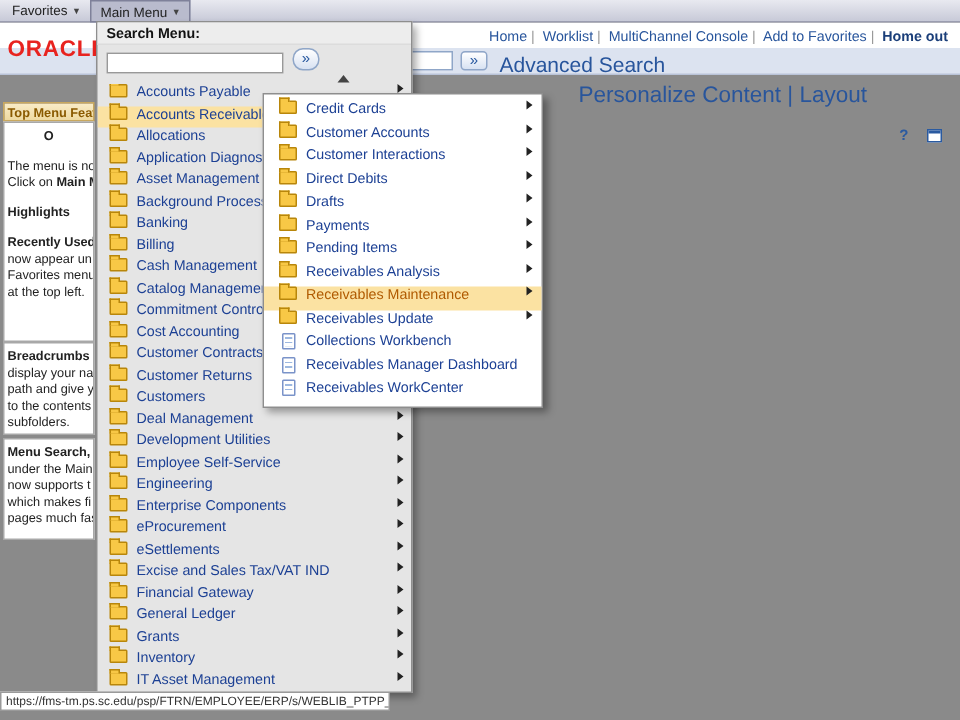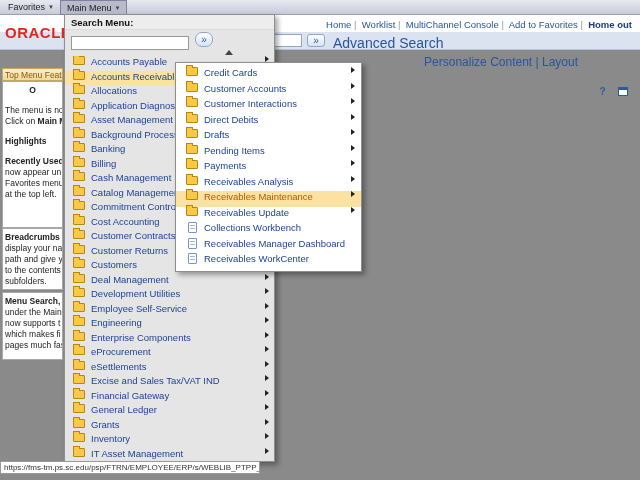--- a/index.html
+++ b/index.html
@@ -29,32 +29,32 @@
   .searchrow { position:absolute; top:32px; left:0; right:0; height:18px; background:#dce3f0;
                border-bottom:1px solid #b9c3d8; z-index:1; }
   .sr-input { position:absolute; left:150px; top:2px; width:152px; height:13px; background:#fff;
               border:1px solid #8fa6c8; font-size:9px; padding:0 3px; }
   .sr-go { position:absolute; left:307px; top:2px; width:18px; height:13px; border:1px solid #8fa6c8;
            border-radius:3px; background:linear-gradient(#ffffff,#d8e2f2); color:#2a5aa0;
            font-size:10px; text-align:center; line-height:11px; cursor:pointer; }
   .adv { position:absolute; left:333px; top:3px; font-size:14px; color:#28559c; cursor:pointer; }
 
   
-  .personalize { position:absolute; top:55px; right:62px; font-size:12px; color:#28559c; z-index:1; white-space:nowrap; }
+  .personalize { position:absolute; top:55px; right:62px; font-size:15px; color:#28559c; z-index:1; white-space:nowrap; }
   .personalize span { cursor:pointer; }
   .helpbar { position:absolute; top:82px; right:12px; z-index:1; }
   .help-q { display:inline-block; color:#2a5aa0; font-weight:bold; font-size:10px; cursor:pointer; vertical-align:middle; }
   .win-ic { display:inline-block; width:10px; height:9px; border:1px solid #2a5aa0; margin-left:8px;
             vertical-align:middle; position:relative; cursor:pointer; background:#fff; }
   .win-ic::before { content:""; position:absolute; top:0; left:0; right:0; height:2px; background:#2a5aa0; }
 
   
   .panel-title { position:absolute; top:68px; left:2px; width:61px; height:13px;
                  background:linear-gradient(#f9ecc8,#eed9a0); border:1px solid #c9a85e;
-                 font-size:8.5px; font-weight:normal; color:#8a5a00; padding:1px 2px;
+                 font-size:8.5px; font-weight:bold; color:#8a5a00; padding:1px 2px;
                  white-space:nowrap; overflow:hidden; z-index:1; }
   .panel-box { position:absolute; left:2px; width:61px; background:#fff; border:1px solid #a8a8a8;
                overflow:hidden; padding:3px 2px; z-index:1; }
   #pbox1 { top:81px; height:147px; }
   #pbox2 { top:228px; height:62px; }
   #pbox3 { top:292px; height:68px; }
   .pline { font-size:8.5px; color:#222; white-space:nowrap; line-height:11px; }
   .pline b { font-weight:bold; }
   .pline.heading { text-align:center; }
   .pline.gap { margin-top:9px; }
@@ -391,32 +391,32 @@
   </div>
 
   <div class="menu-item icon-folder">
     <span class="item-icon"></span>
     <span class="mi-label">Drafts</span>
     <span class="mi-arrow"></span>
   </div>
 
   <div class="menu-item icon-folder">
     <span class="item-icon"></span>
+    <span class="mi-label">Payments</span>
+    <span class="mi-arrow"></span>
+  </div>
+
+  <div class="menu-item icon-folder">
+    <span class="item-icon"></span>
     <span class="mi-label">Pending Items</span>
     <span class="mi-arrow"></span>
   </div>
 
   <div class="menu-item icon-folder">
     <span class="item-icon"></span>
-    <span class="mi-label">Payments</span>
-    <span class="mi-arrow"></span>
-  </div>
-
-  <div class="menu-item icon-folder">
-    <span class="item-icon"></span>
     <span class="mi-label">Receivables Analysis</span>
     <span class="mi-arrow"></span>
   </div>
 
   <div class="menu-item highlighted icon-folder">
     <span class="item-icon"></span>
     <span class="mi-label">Receivables Maintenance</span>
     <span class="mi-arrow"></span>
   </div>
 

